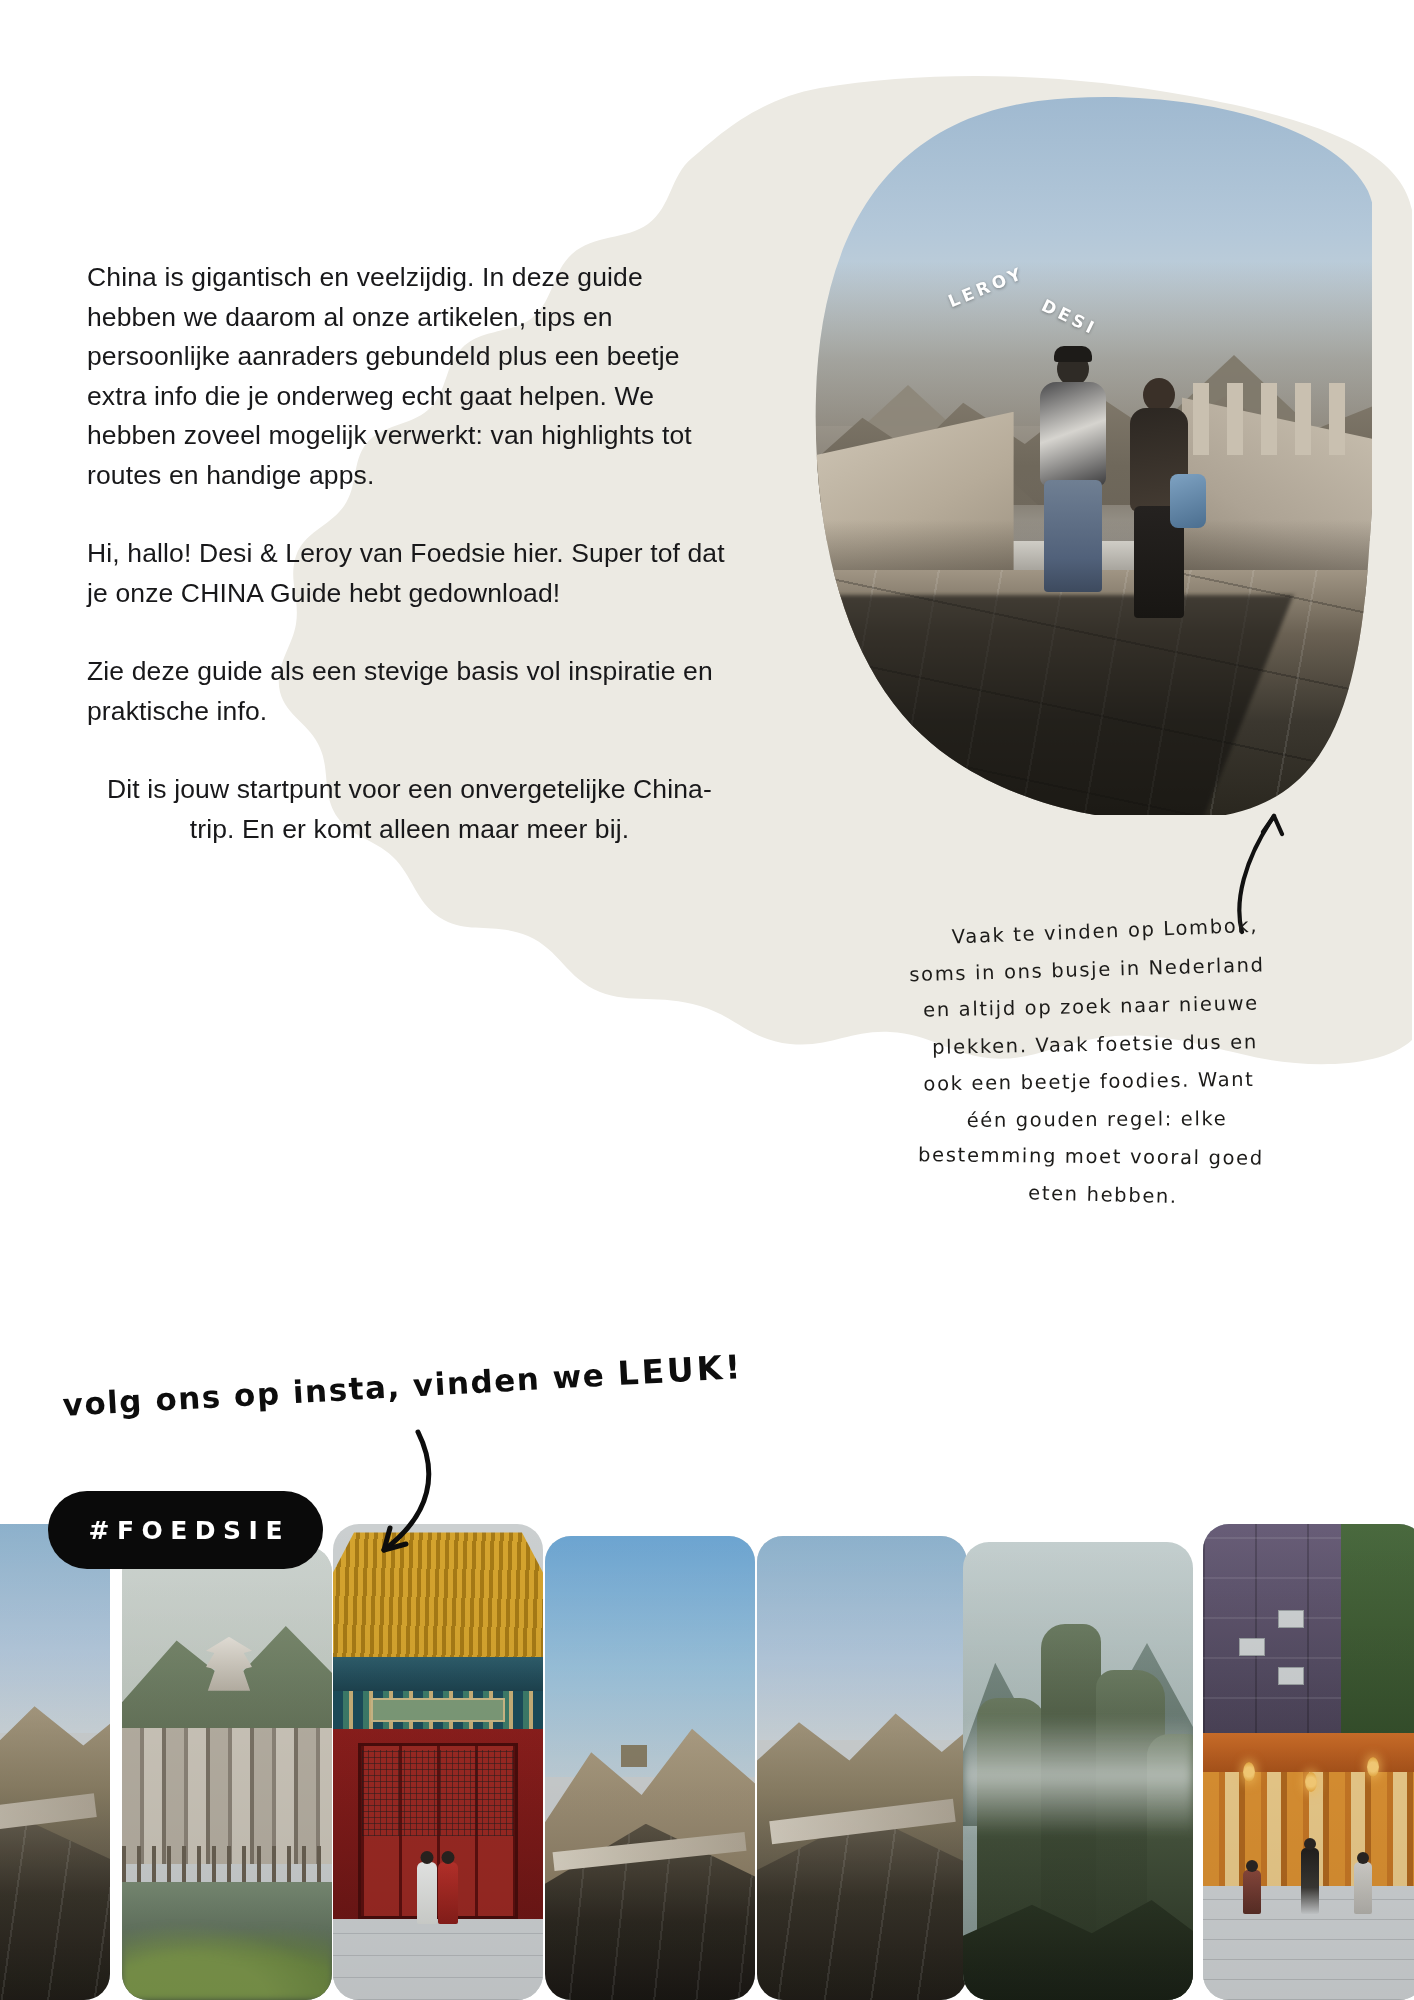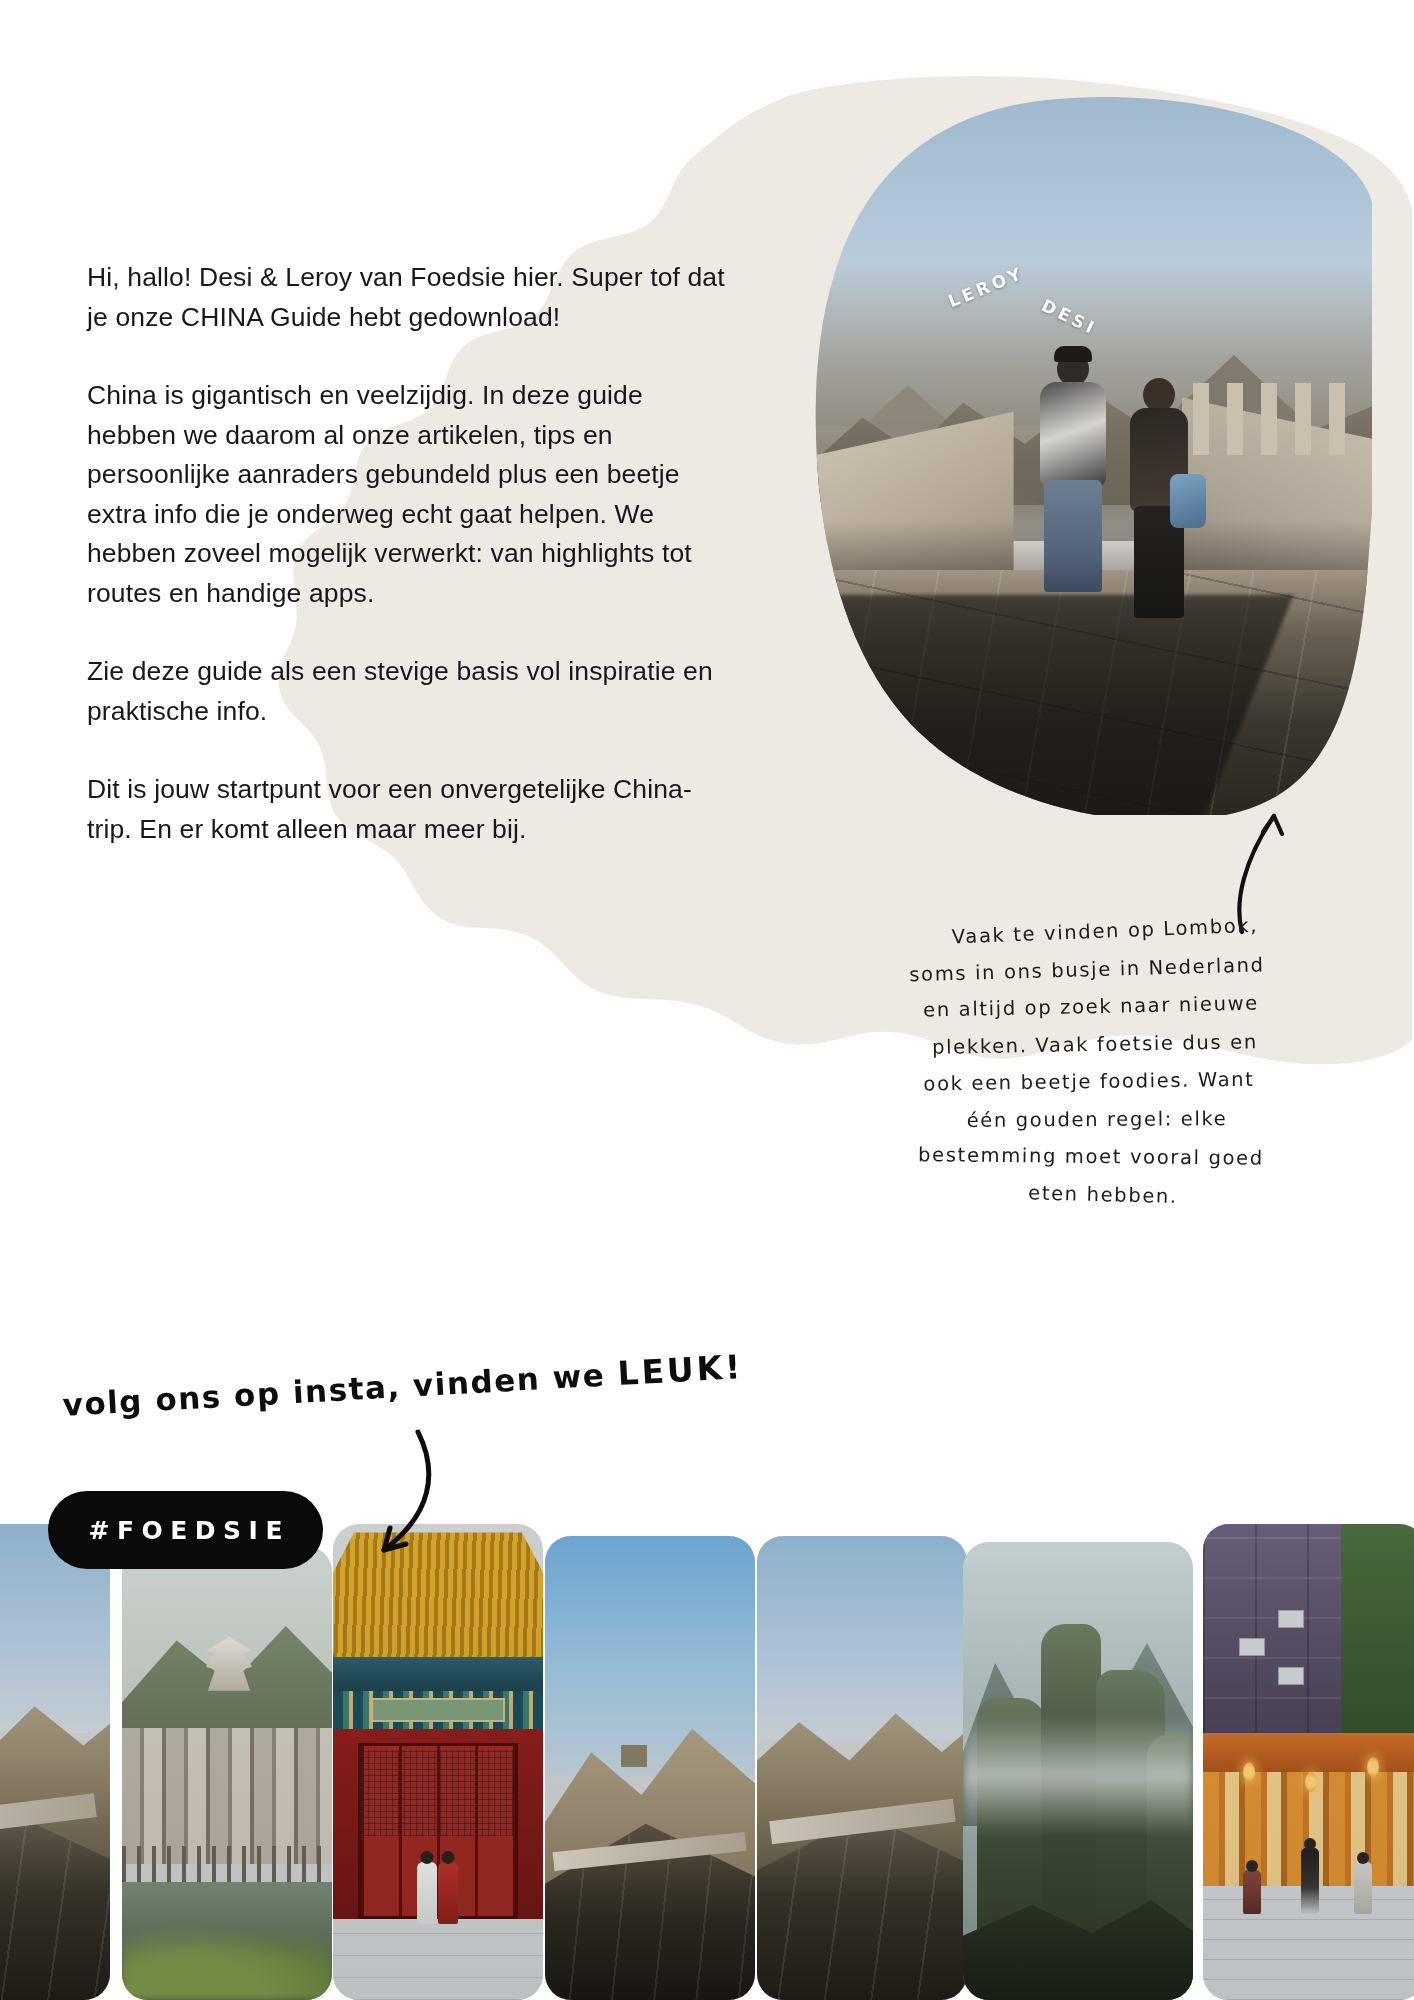--- a/index.html
+++ b/index.html
@@ -37,21 +37,21 @@
     z-index: 6;
   }
   .copy p {
     font-size: 26.5px;
     line-height: 39.5px;
     color: #18181a;
     letter-spacing: .005em;
     margin: 0 0 39px 0;
     max-width: 645px;
   }
-  .copy p:last-child { margin-bottom: 0; }
+  .copy p:last-child { margin-bottom: 0; text-align: center; }
 
   
   .hero {
     position: absolute;
     left: 812px;
     top: 95px;
     width: 560px;
     height: 720px;
     z-index: 7;
   }
@@ -537,22 +537,22 @@
         C 448 392 444 366 462 348
         C 482 328 512 334 532 318
         C 554 300 552 272 572 254
         C 594 234 626 240 648 224
         C 672 206 670 176 692 158
         C 716 138 754 100 820 88 Z"></path>
     </svg>
   </div>
 
   <div class="copy">
+    <p>China is gigantisch en veelzijdig. In deze guide hebben we daarom al onze artikelen, tips en persoonlijke aanraders gebundeld plus een beetje extra info die je onderweg echt gaat helpen. We hebben zoveel mogelijk verwerkt: van highlights tot routes en handige apps.</p>
     <p>Hi, hallo! Desi &amp; Leroy van Foedsie hier. Super tof dat je onze  CHINA Guide hebt gedownload!</p>
-    <p>China is gigantisch en veelzijdig. In deze guide hebben we daarom al onze artikelen, tips en persoonlijke aanraders gebundeld plus een beetje extra info die je onderweg echt gaat helpen. We hebben zoveel mogelijk verwerkt: van highlights tot routes en handige apps.</p>
     <p>Zie deze guide als een stevige basis vol inspiratie en praktische info.</p>
     <p>Dit is jouw startpunt voor een onvergetelijke China-trip. En er komt alleen maar meer bij.</p>
   </div>
 
   <div class="hero">
     <div class="hero-clip">
       <div class="hero-sky"></div>
       <div class="hero-mtn"></div>
       <div class="hero-ridge"></div>
       <div class="hero-wall-l"></div>

